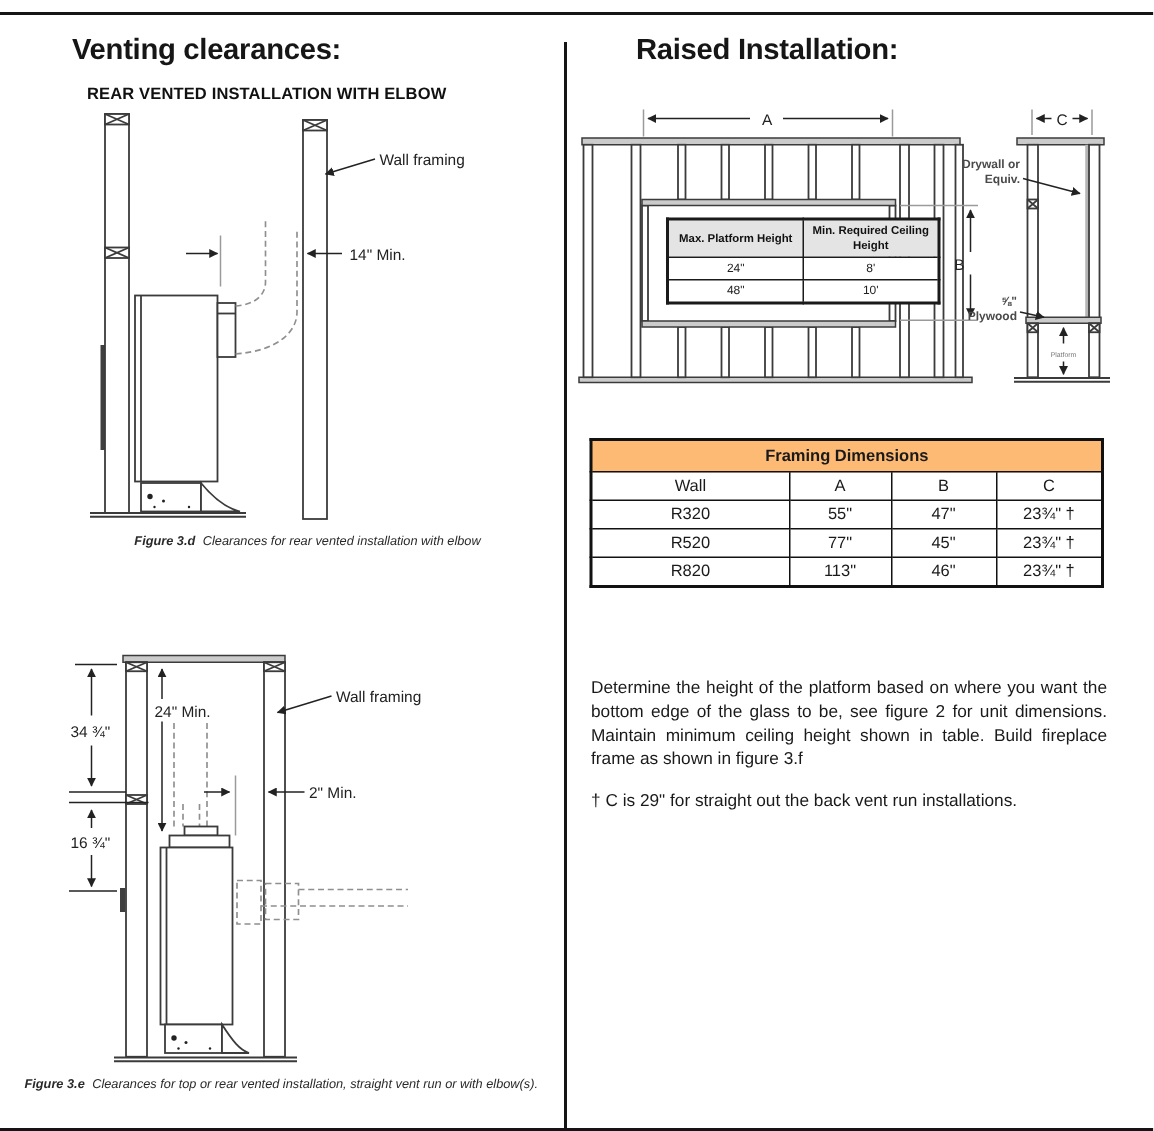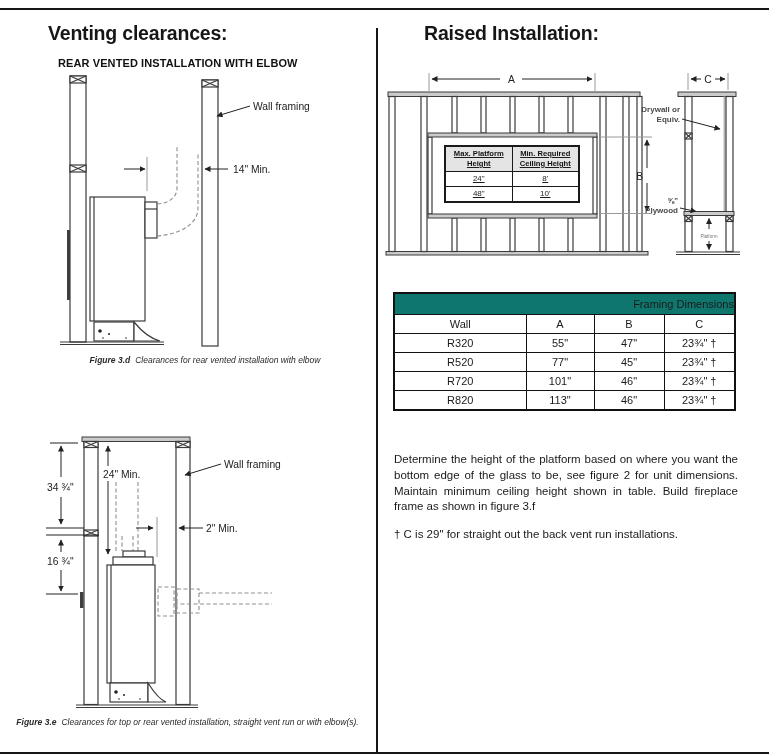--- a/index.html
+++ b/index.html
@@ -19,31 +19,31 @@
   svg .sm{font-size:8px;font-weight:bold;fill:#4a4a4a;}
   svg .tiny{font-size:4.6px;font-weight:normal;fill:#777;}
   .ln{stroke:#3b3b3b;stroke-width:1.2;fill:none;}
   .fillw{fill:#fff;stroke:#3b3b3b;stroke-width:1.2;}
   .plate{fill:#cbcbcb;stroke:#3b3b3b;stroke-width:1;}
   .dim{stroke:#222;stroke-width:1;fill:none;}
   .ext{stroke:#9a9a9a;stroke-width:1;fill:none;}
   .dash{stroke:#8f8f8f;stroke-width:1.1;fill:none;stroke-dasharray:4 2.5;}
   .dark{fill:#3f3f3f;stroke:none;}
   
-  .itable{position:absolute;left:444px;top:145px;width:136px;border-collapse:collapse;
-          border:2px solid #1a1a1a;table-layout:fixed;text-decoration:underline;}
+  .itable{position:absolute;left:444px;top:145px;width:183px;border-collapse:collapse;
+          border:2px solid #1a1a1a;table-layout:fixed;}
   .itable th{background:#e4e4e4;font-size:7.6px;font-weight:bold;border:1.2px solid #1a1a1a;
              padding:2px 1px;line-height:1.3;text-align:center;color:#111;}
   .itable td{background:#fff;font-size:8px;border:1.2px solid #1a1a1a;padding:2.5px 1px;
              text-align:center;color:#222;}
   
   .ftable{position:absolute;left:393px;top:292px;width:341px;border-collapse:collapse;
           border:2px solid #111;table-layout:fixed;font-size:11px;color:#1a1a1a;}
   .ftable td{border:1.4px solid #111;text-align:center;padding:0;height:18px;background:#fff;}
-  .ftable .ttitle{background:#0f766e;font-weight:normal;height:20px;text-align:right;}
+  .ftable .ttitle{background:#fdba74;font-weight:bold;height:20px;}
 </style>
 </head>
 <body>
 
 <div class="page">
 
   <div class="rule-top"></div>
   <div class="rule-bottom"></div>
   <div class="divider"></div>
 
@@ -332,26 +332,20 @@
       <td>47"</td>
       <td>23¾" †</td>
     </tr>
     <tr>
       <td>R520</td>
       <td>77"</td>
       <td>45"</td>
       <td>23¾" †</td>
     </tr>
     <tr>
-      <td>R720</td>
-      <td>101"</td>
-      <td>46"</td>
-      <td>23¾" †</td>
-    </tr>
-    <tr>
       <td>R820</td>
       <td>113"</td>
       <td>46"</td>
       <td>23¾" †</td>
     </tr>
   </tbody>
     </table>
 
   <div class="para" style="left:394px;top:452px;width:344px;">Determine the height of the platform based on where you want the bottom edge of the glass to be, see figure 2 for unit dimensions. Maintain minimum ceiling height shown in table. Build fireplace frame as shown in figure 3.f</div>
 

